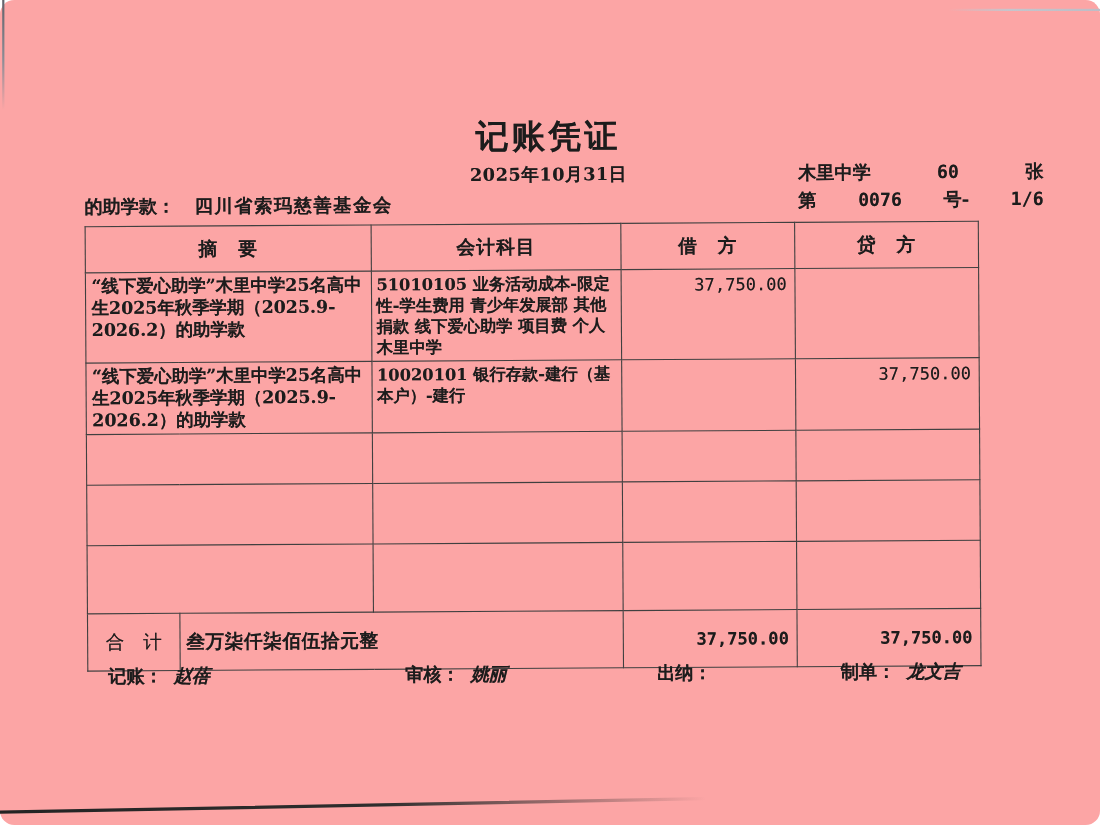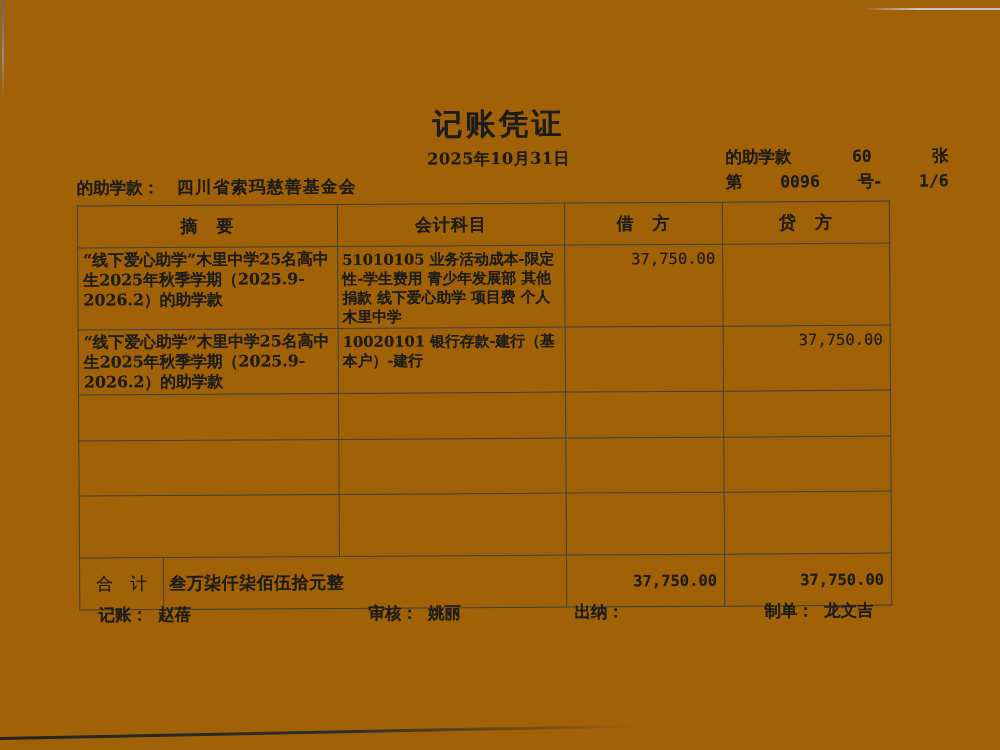--- a/index.html
+++ b/index.html
@@ -1,18 +1,18 @@
 <!DOCTYPE html>
 <html><head>
 <meta charset="utf-8">
 <style>
   * { margin:0; padding:0; box-sizing:border-box; }
   html,body { width:1000px; height:750px; background:#ffffff; overflow:hidden; }
   body { font-family:"DejaVu Serif","Liberation Serif",serif; color:#1c1c1c; }
-  .page { position:relative; width:1000px; height:750px; background:#a16207; }
+  .page { position:relative; width:1000px; height:750px; background:#fca5a5;border-radius:13px; }
 
   
   .edge-left { position:absolute; left:2px; top:0; width:2px; height:100px;
     background:linear-gradient(to bottom,#63636b,#8d8d96 55%,rgba(150,150,158,0)); }
   .edge-topright { position:absolute; left:862px; top:8px; width:138px; height:2px;
     background:linear-gradient(to right,rgba(195,195,202,0),#c5c5cc 40%,#bdbdc6); }
   .edge-bottom { position:absolute; left:-6px; top:737px; width:648px; height:3px;
     border-radius:2px; transform:rotate(-1.1deg); transform-origin:left center;
     background:linear-gradient(to right,#232323 0%,#2e2e2e 55%,rgba(60,60,60,0) 100%); }
 
@@ -50,49 +50,49 @@
   .c-amt  { text-align:right; padding:5px 7px 0 0; font-size:15.5px; font-weight:500; }
 
   .r-total td { vertical-align:middle; }
   .c-total-label { text-align:center; font-size:17px; font-weight:normal; }
   .c-words { font-size:17px; font-weight:bold; padding-left:5px; letter-spacing:0.5px; }
   .c-total-amt { font-weight:bold; padding-top:0; }
 
   .footer { position:absolute; left:0; top:602px; width:1000px; height:26px;
     font-size:16.5px; font-weight:600; }
   .sig { position:absolute; top:0; white-space:nowrap; }
-  .sig-name { margin-left:10px; }
+  .sig-name { margin-left:10px;font-style:italic; }
   .sig-bookkeeper { left:97px; }
   .sig-reviewer   { left:367px; }
-  .sig-cashier    { left:573px; }
+  .sig-cashier    { left:596px; }
   .sig-preparer   { left:763px; }
 </style>
 </head>
 <body>
 
 <div class="page">
 
   <div class="edge-left"></div>
   <div class="edge-topright"></div>
   <div class="edge-bottom"></div>
 
   <div class="doc">
 
     <div class="title">记账凭证</div>
     <div class="date">2025年10月31日</div>
 
     <div class="meta">
       <div class="meta-line">
-        <span>的助学款</span>
+        <span>木里中学</span>
         <span class="num">60</span>
         <span>张</span>
       </div>
       <div class="meta-line">
         <span>第</span>
-        <span class="num">0096</span>
+        <span class="num">0076</span>
         <span>号-</span>
         <span class="num">1/6</span>
       </div>
     </div>
 
     <div class="unit-line">
       <span>的助学款：</span>
       <span class="unit-name">四川省索玛慈善基金会</span>
     </div>
 

